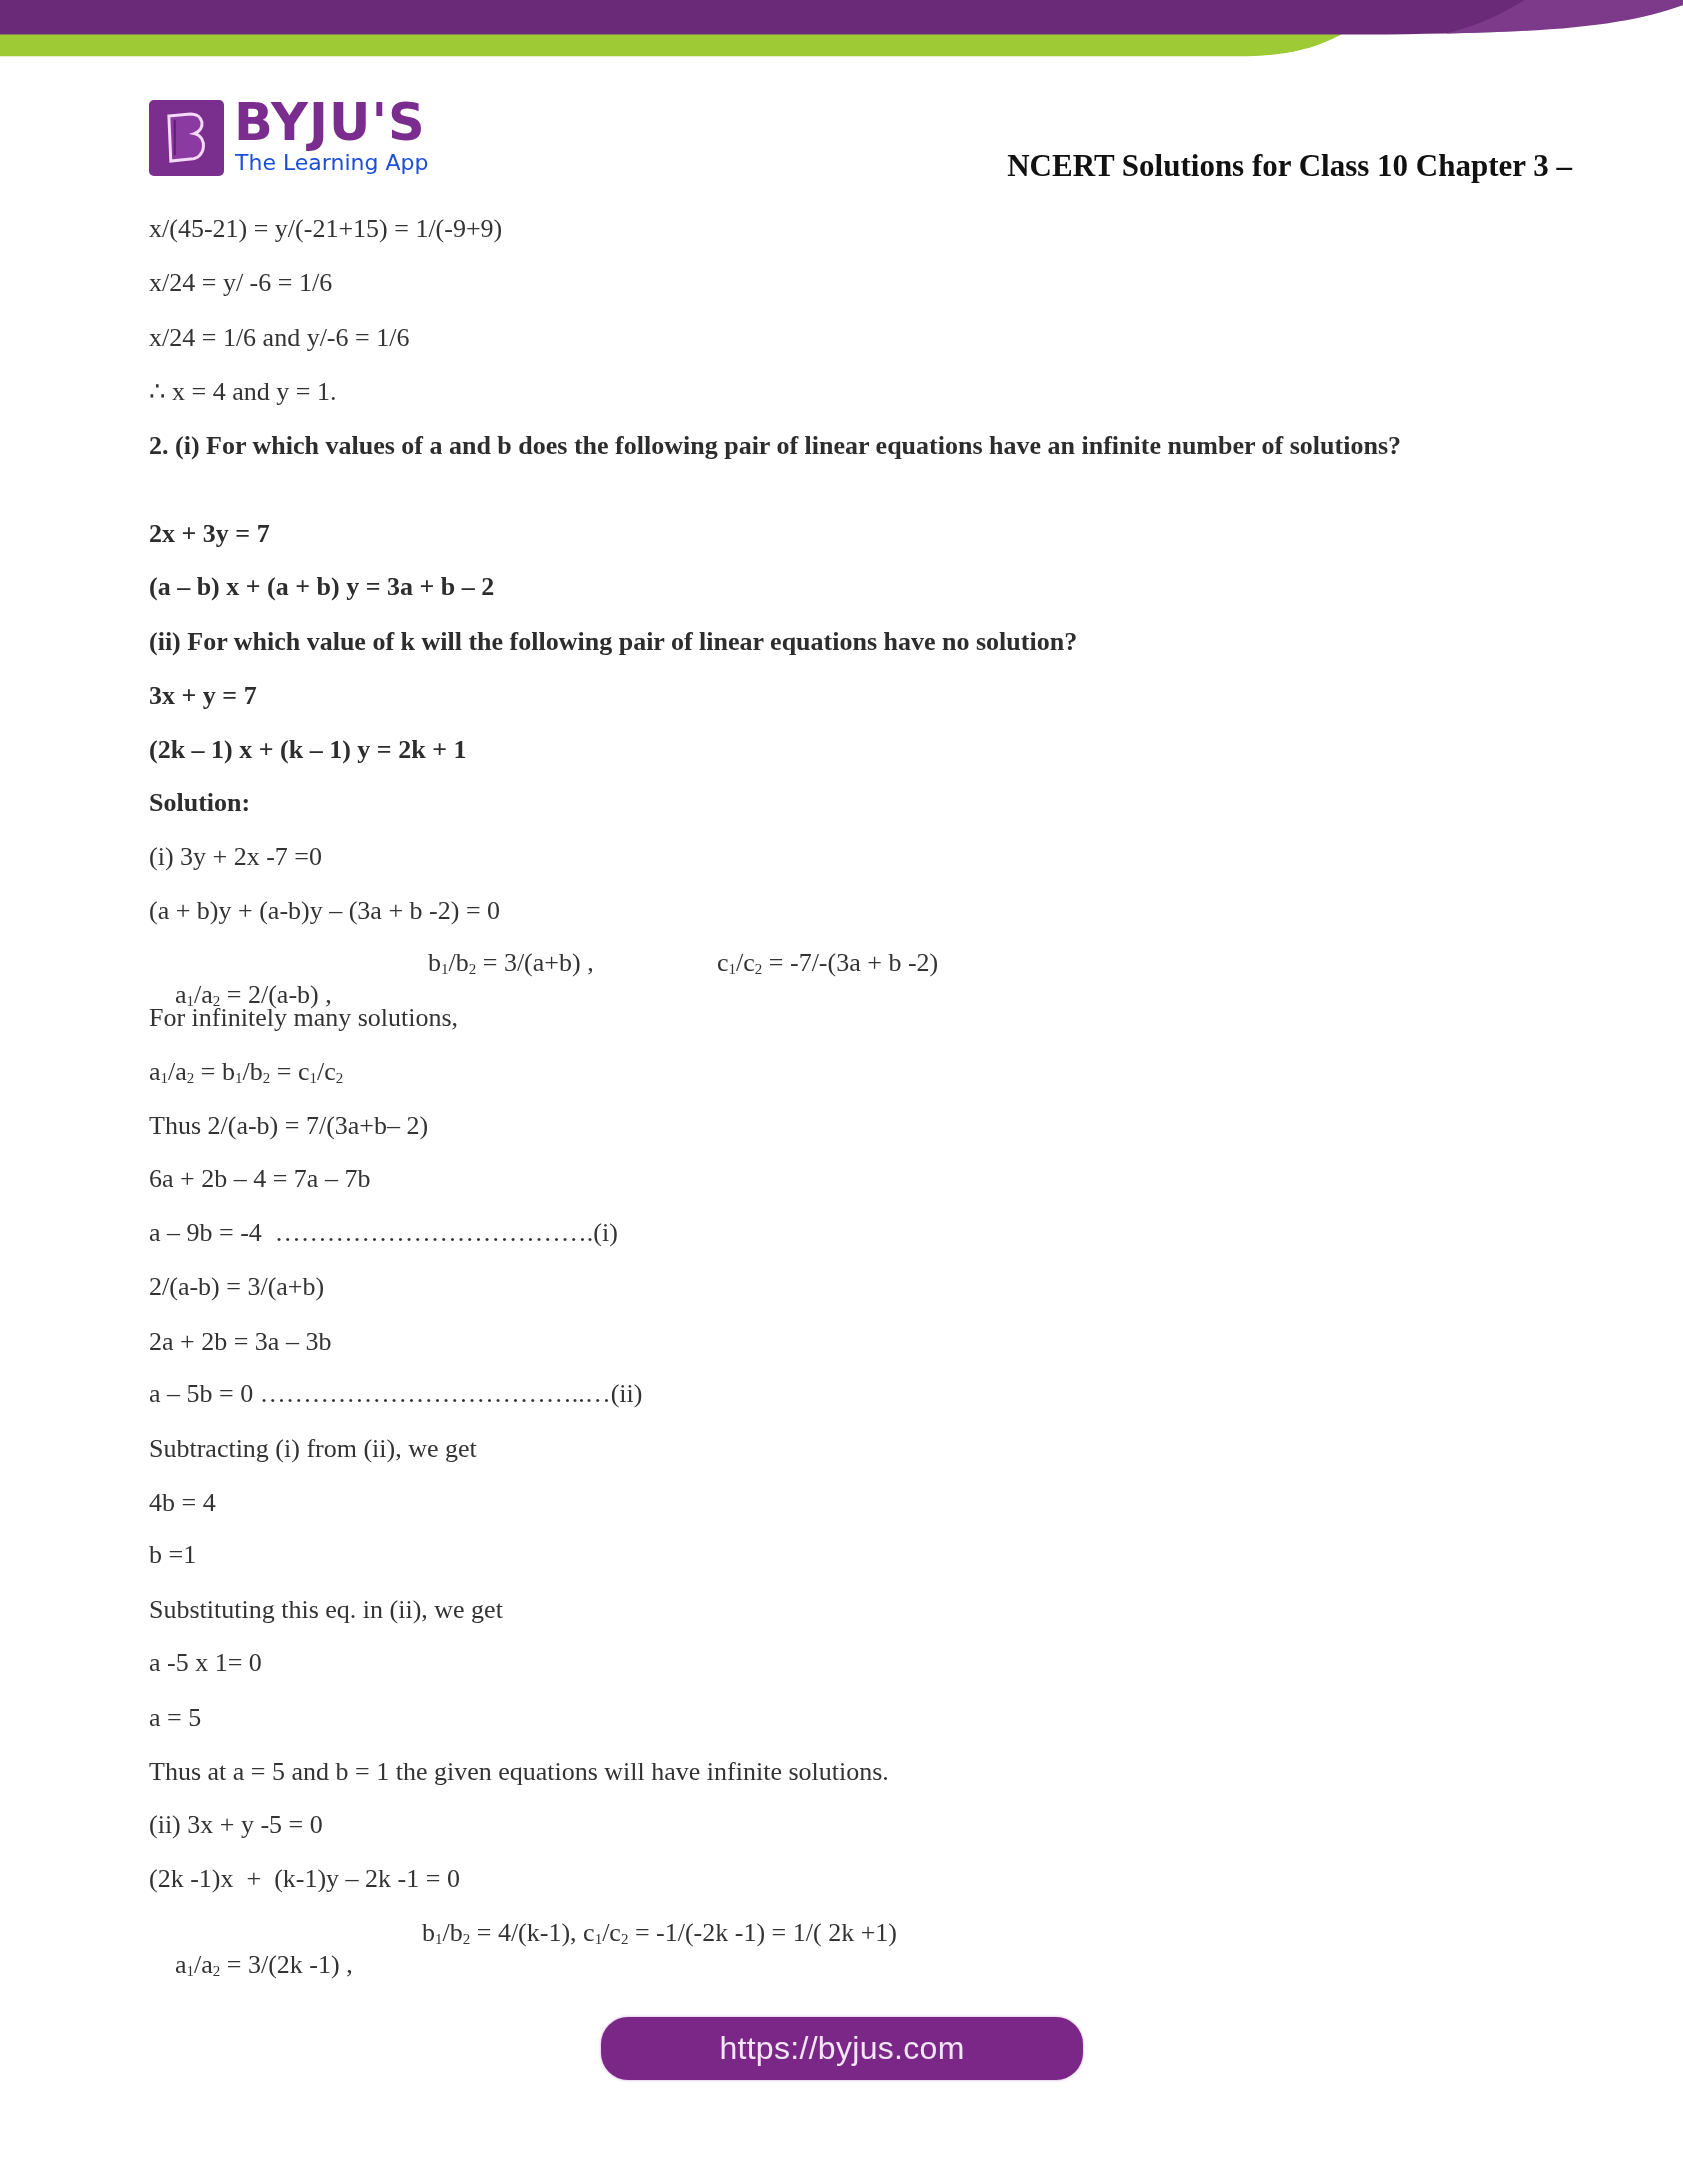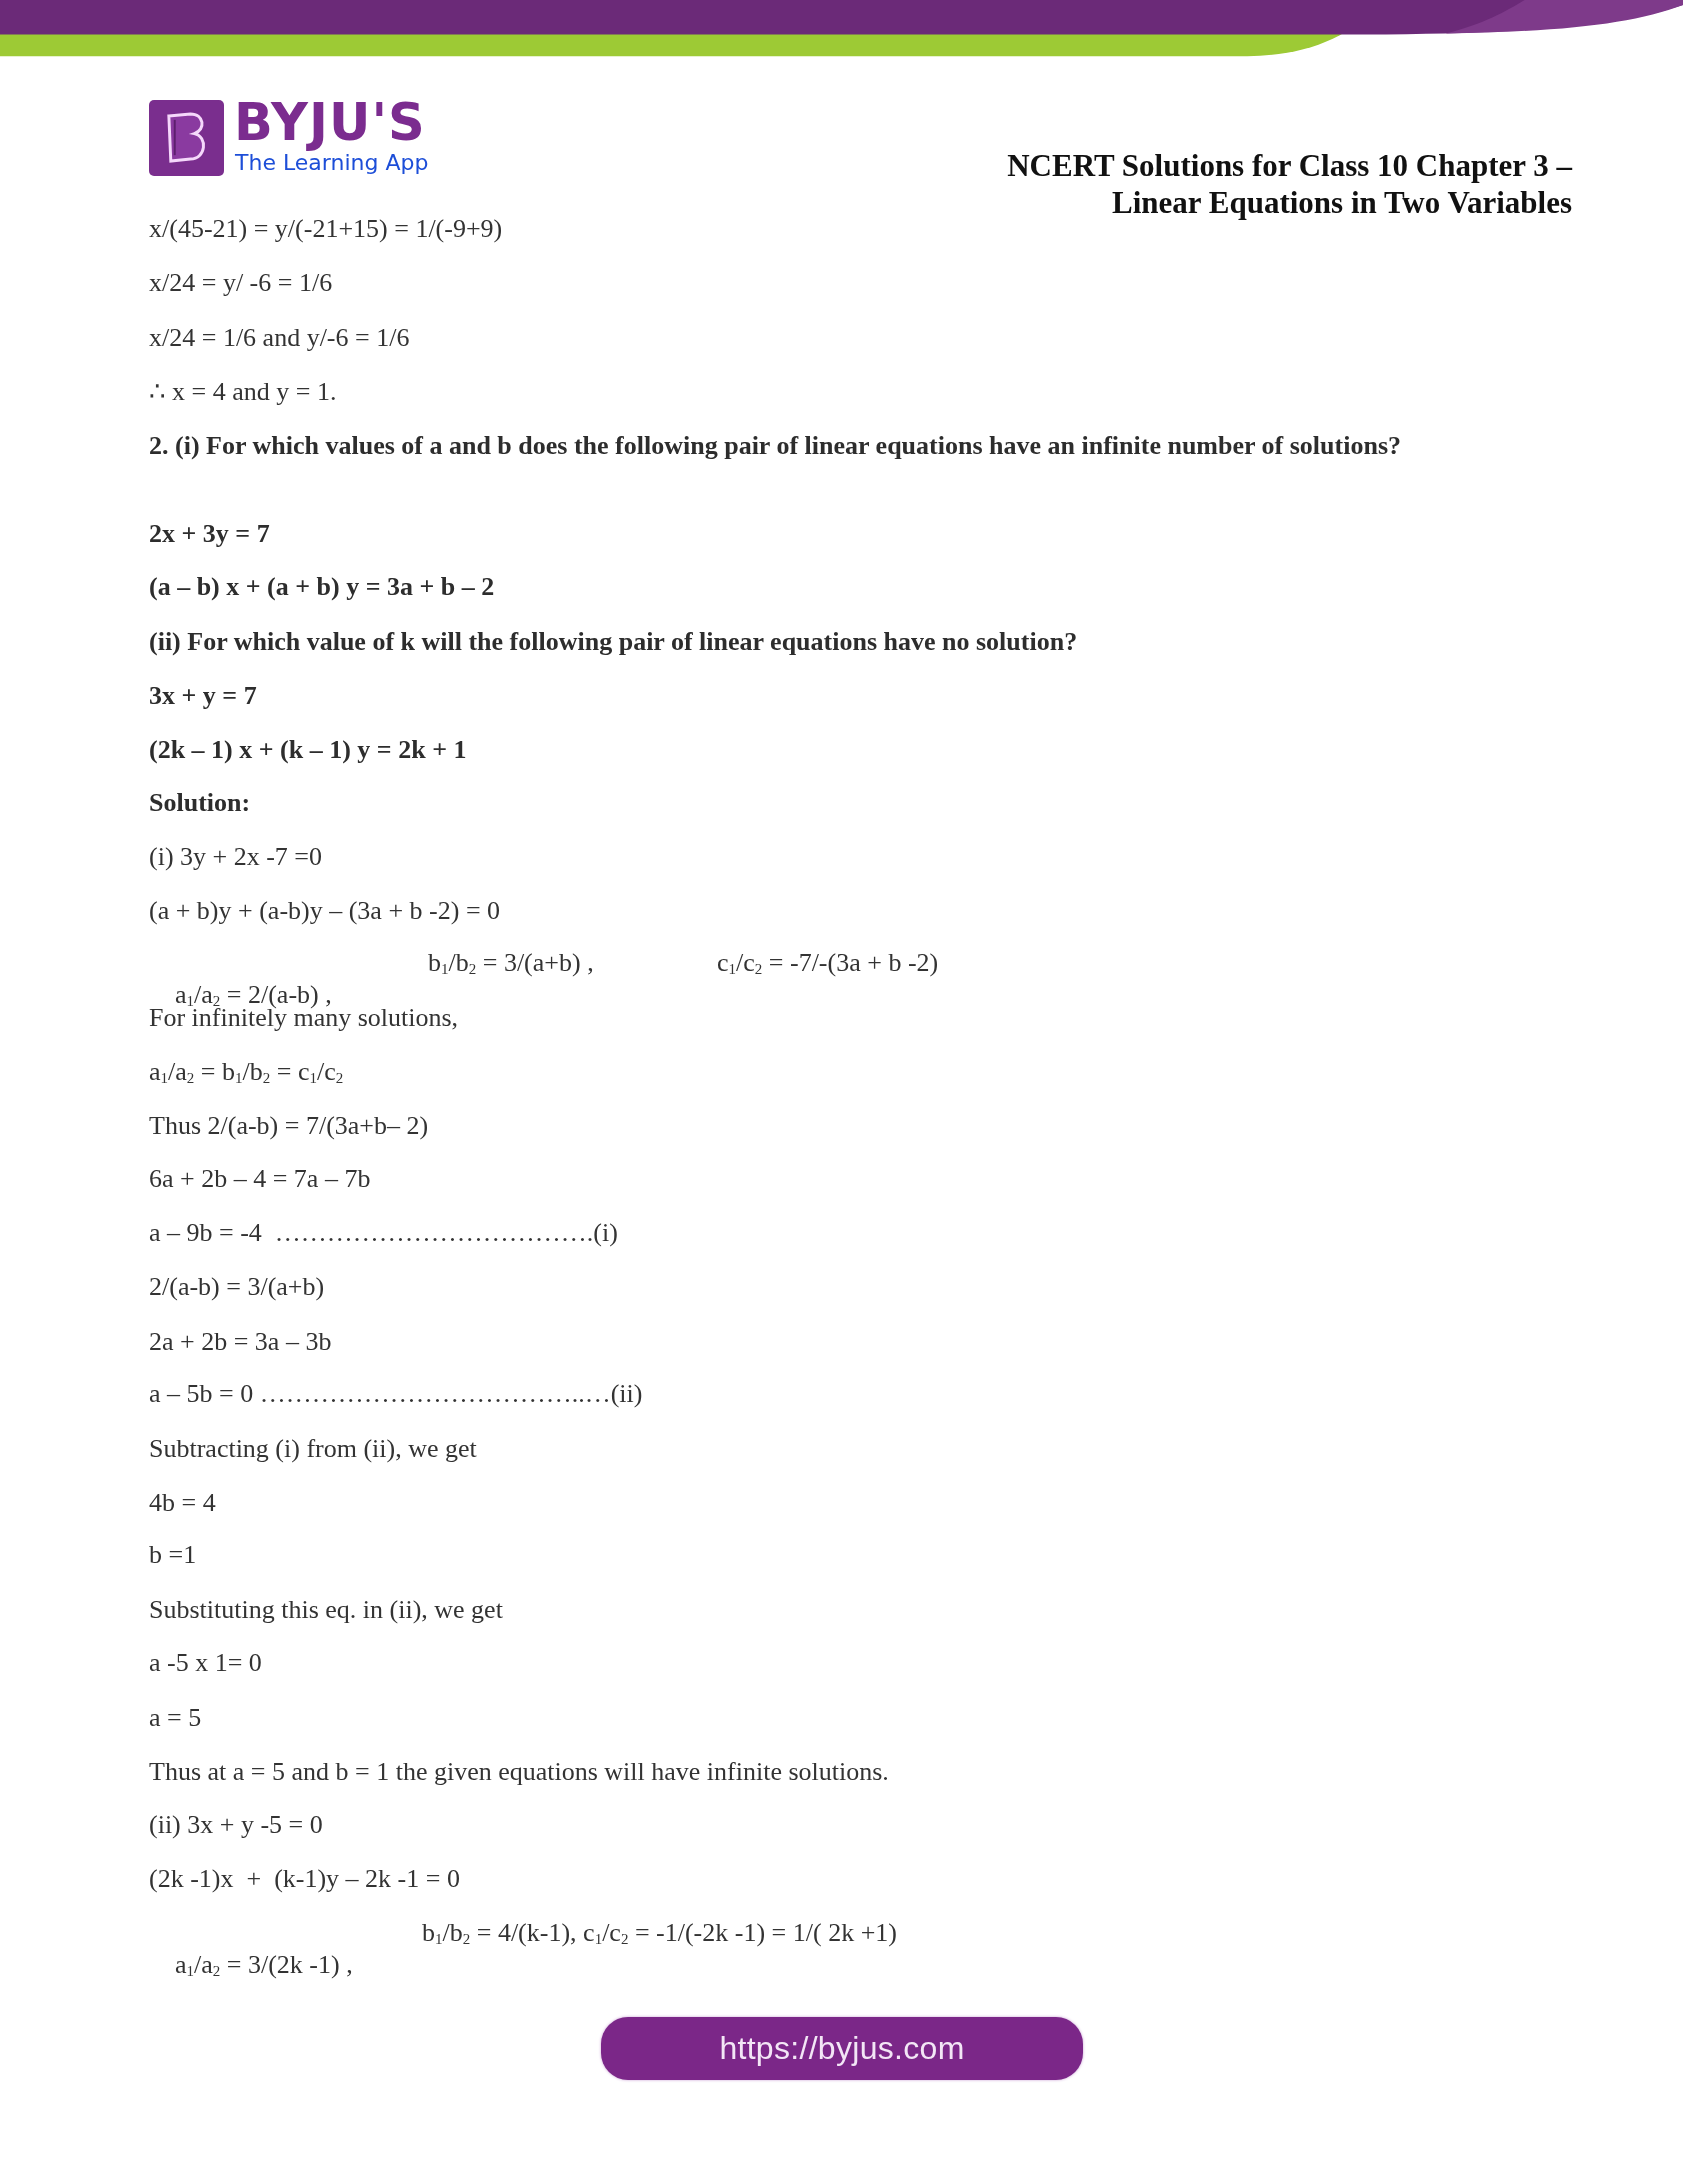--- a/index.html
+++ b/index.html
@@ -35,21 +35,20 @@
       <path d="M8 6 L30 4 C44 4 46 20 34 24 C48 27 46 50 30 50 L10 52 Z" fill="#8a3aa0" stroke="#f5d8fb" stroke-width="3"></path>
       <path d="M14 10 L14 46" stroke="#5c1f6e" stroke-width="2"></path>
     </svg>
   </div>
   <div class="logo-word">BYJU'S</div>
   <div class="logo-tag">The Learning App</div>
 </div>
 
 <div class="title">
   <div>NCERT Solutions for Class 10 Chapter 3 –</div>
-  <div>Linear Equations in Two Variables</div>
 </div>
 
 <div class="content">
   <div class="ln" style="top:213px">x/(45-21) = y/(-21+15) = 1/(-9+9)</div>
   <div class="ln" style="top:267px">x/24 = y/ -6 = 1/6</div>
   <div class="ln" style="top:322px">x/24 = 1/6 and y/-6 = 1/6</div>
   <div class="ln" style="top:376px">∴ x = 4 and y = 1.</div>
 
   <div class="ln b wrap" style="top:430px">2. (i) For which values of a and b does the following pair of linear equations have an infinite number of solutions?</div>
   <div class="ln b" style="top:518px">2x + 3y = 7</div>

